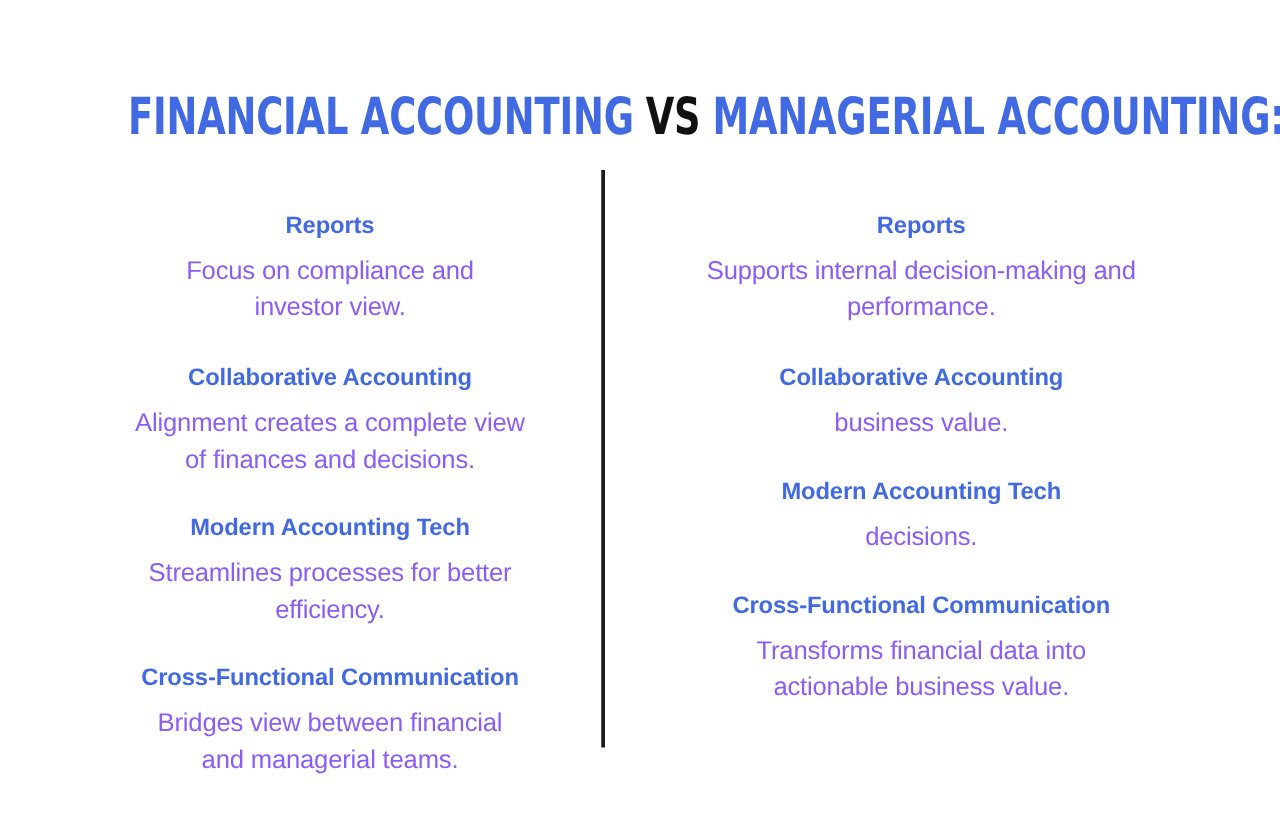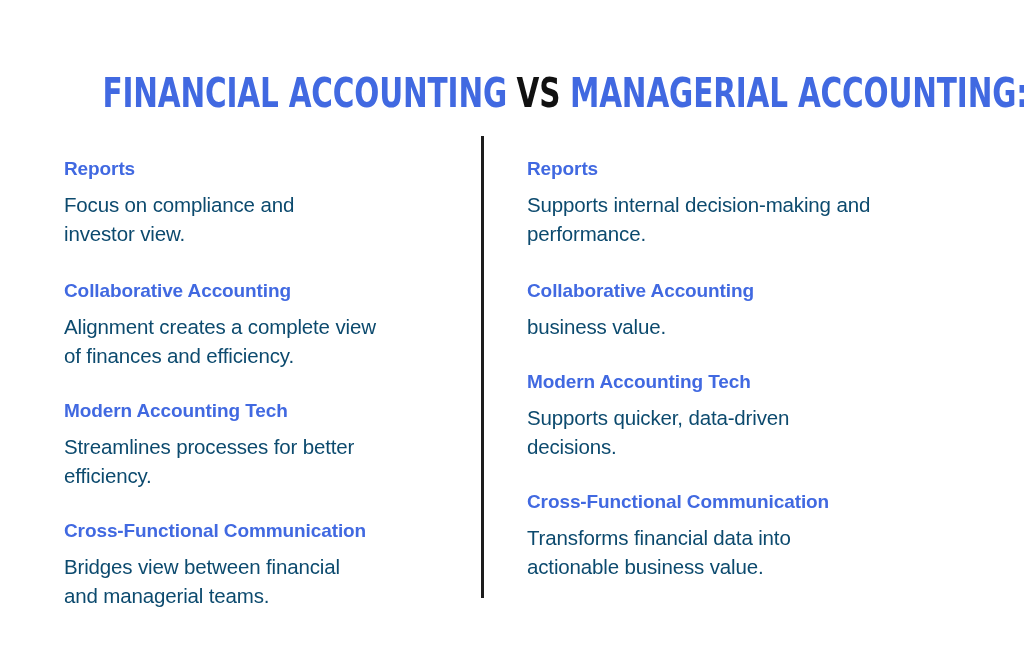--- a/index.html
+++ b/index.html
@@ -45,21 +45,22 @@
   .columns {
     position: absolute;
     left: 0;
     top: 136px;
     width: 1024px;
     height: 470px;
   }
 
   .col {
     position: absolute;
-    top: 0;
+    top: 12px;
+    text-align: center;
   }
   .col-left  { left: 64px;  width: 400px; }
   .col-right { left: 527px; width: 420px; }
 
   .divider {
     position: absolute;
     left: 481px;
     top: 0px;
     width: 3px;
     height: 462px;
@@ -73,21 +74,21 @@
   .sec-heading {
     color: #4169E1;
     font-weight: 700;
     font-size: 19px;
     line-height: 25px;
     margin: 0 0 9px 0;
     letter-spacing: -0.1px;
   }
 
   .sec-body {
-    color: #0c4a6e;
+    color: #8b5cf6;
     font-weight: 400;
     font-size: 20.5px;
     line-height: 29px;
     margin: 0;
     letter-spacing: -0.15px;
   }
   .sec-body .ln { display: block; }
 
   
   .col .section.s0 { margin-top: 20px; }
@@ -115,21 +116,21 @@
         <p class="sec-body">
           <span class="ln">Focus on compliance and</span>
           <span class="ln">investor view.</span>
         </p>
       </div>
 
       <div class="section s1">
         <p class="sec-heading">Collaborative Accounting</p>
         <p class="sec-body">
           <span class="ln">Alignment creates a complete view</span>
-          <span class="ln">of finances and efficiency.</span>
+          <span class="ln">of finances and decisions.</span>
         </p>
       </div>
 
       <div class="section s2">
         <p class="sec-heading">Modern Accounting Tech</p>
         <p class="sec-body">
           <span class="ln">Streamlines processes for better</span>
           <span class="ln">efficiency.</span>
         </p>
       </div>
@@ -157,21 +158,20 @@
       <div class="section s1">
         <p class="sec-heading">Collaborative Accounting</p>
         <p class="sec-body">
           <span class="ln">business value.</span>
         </p>
       </div>
 
       <div class="section s2">
         <p class="sec-heading">Modern Accounting Tech</p>
         <p class="sec-body">
-          <span class="ln">Supports quicker, data-driven</span>
           <span class="ln">decisions.</span>
         </p>
       </div>
 
       <div class="section s3">
         <p class="sec-heading">Cross-Functional Communication</p>
         <p class="sec-body">
           <span class="ln">Transforms financial data into</span>
           <span class="ln">actionable business value.</span>
         </p>

